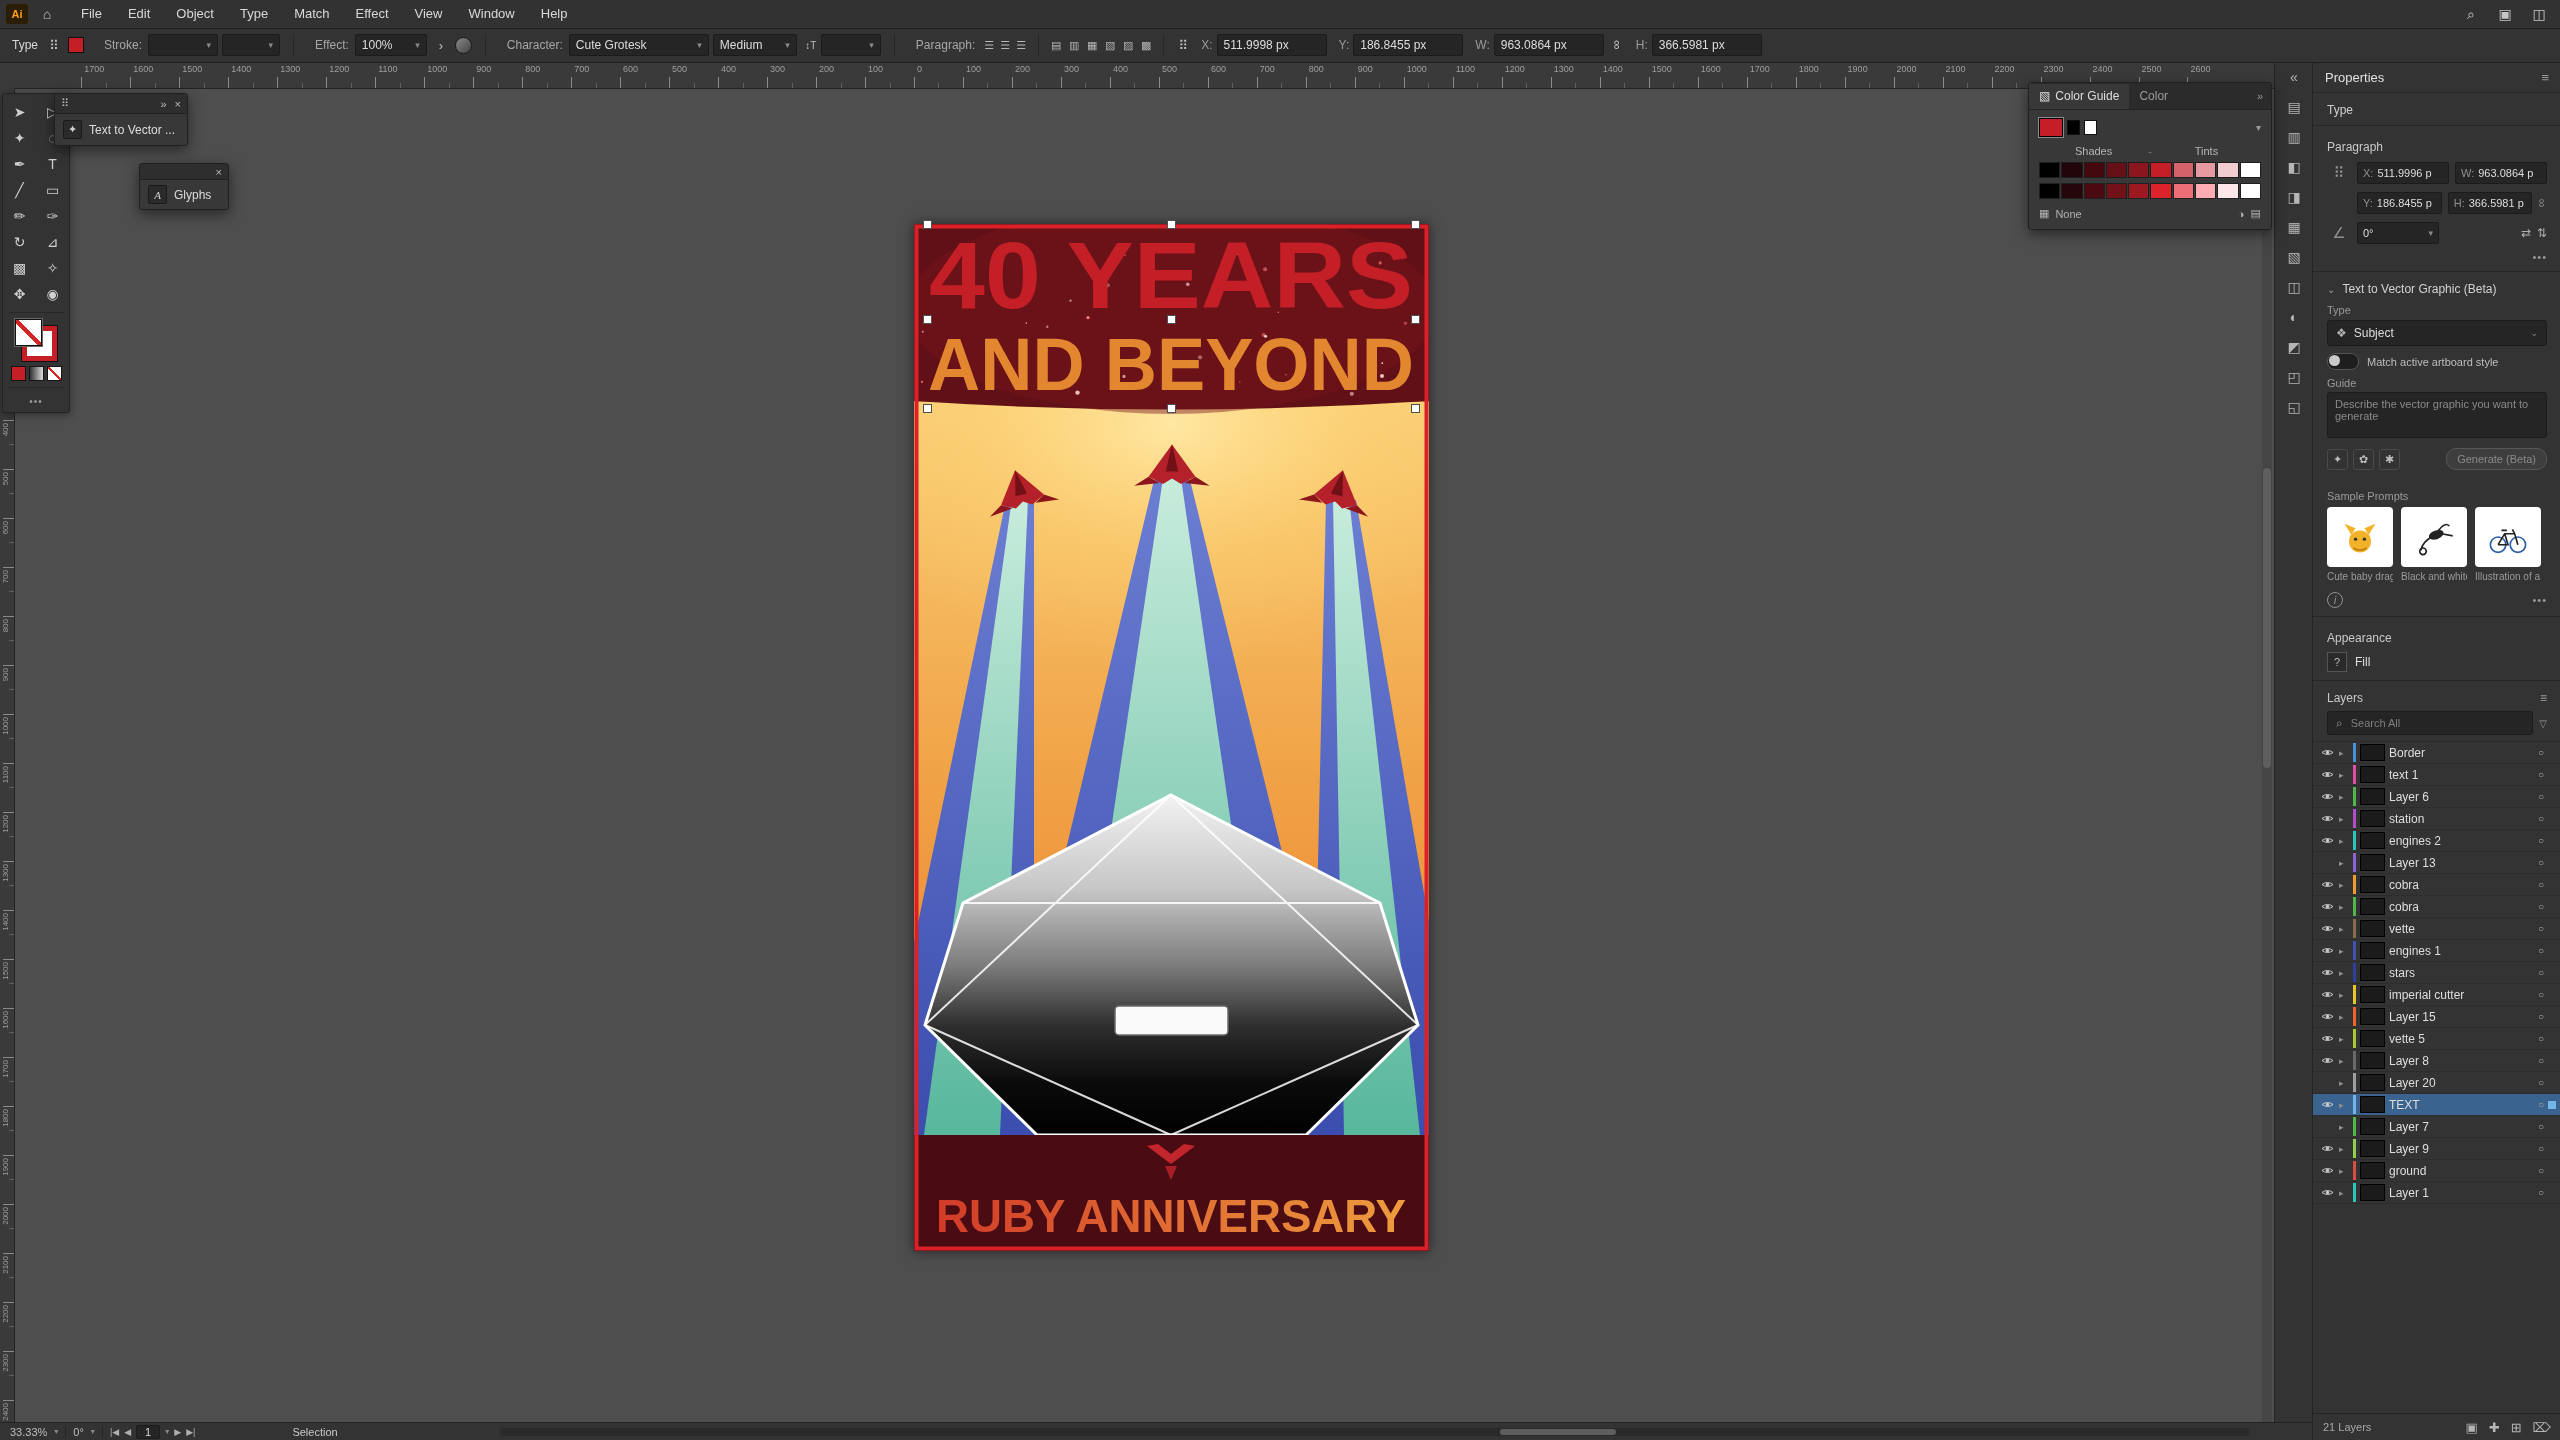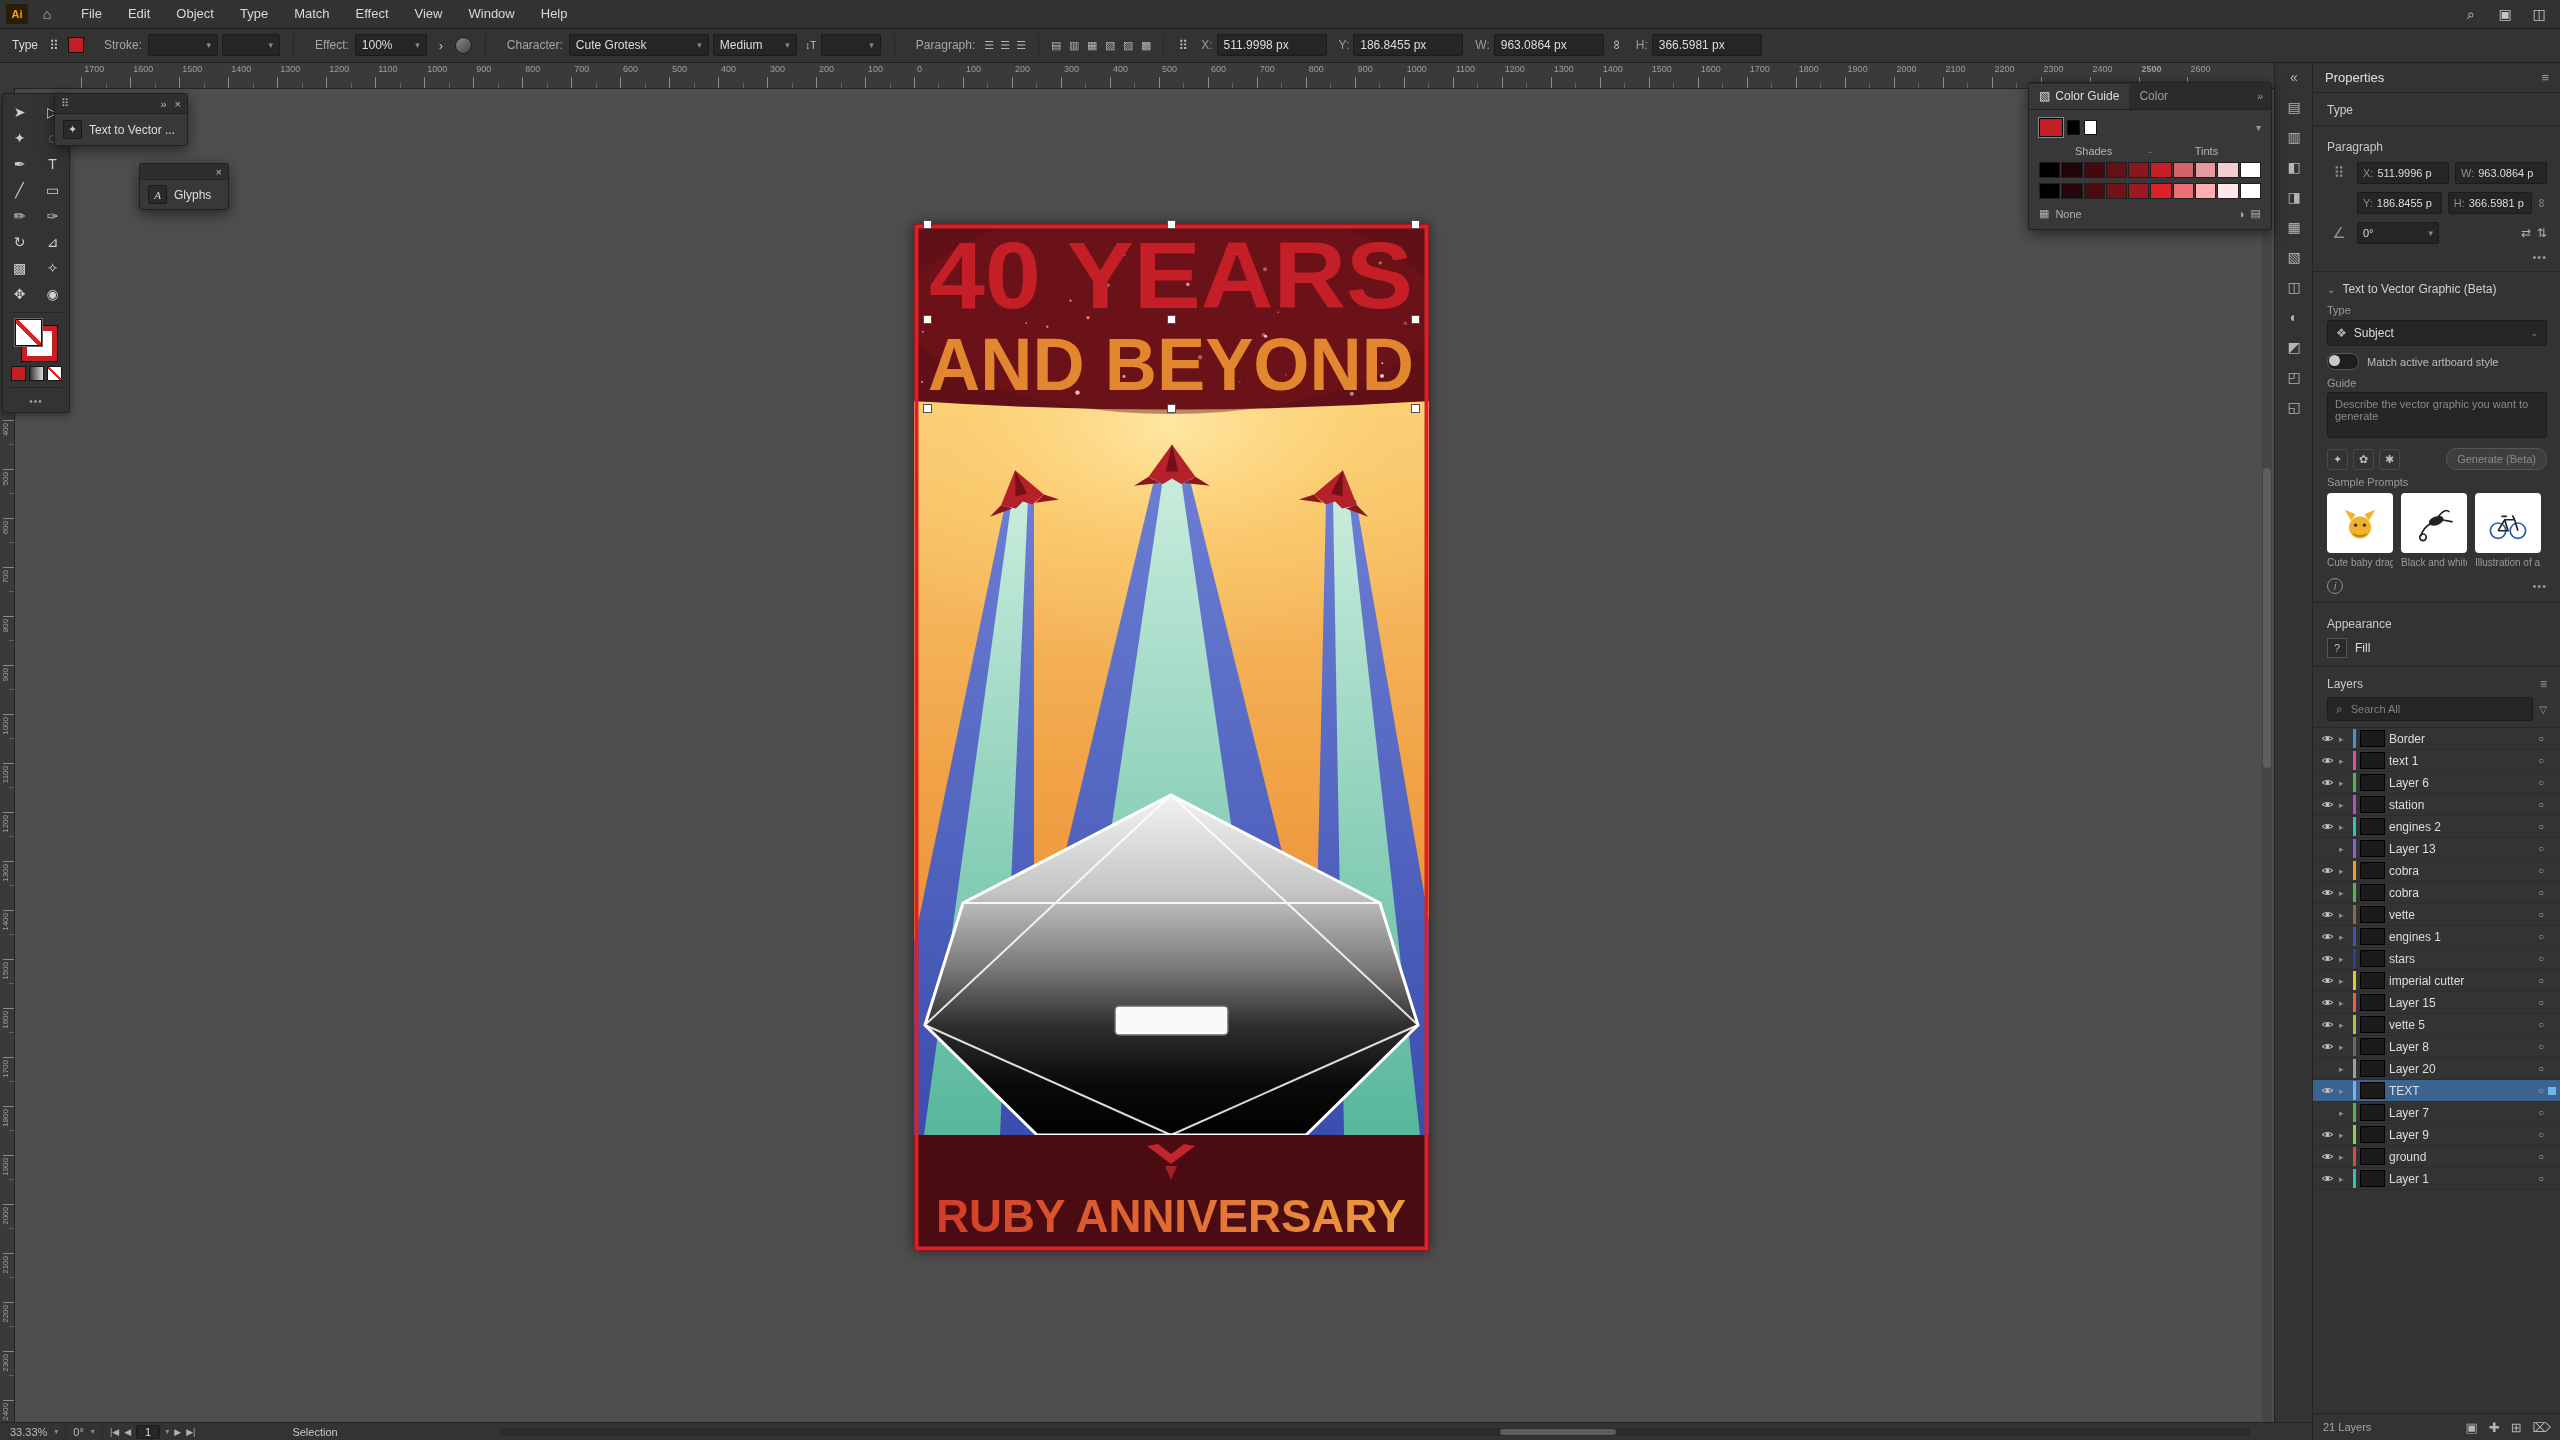--- a/index.html
+++ b/index.html
@@ -356,21 +356,21 @@
       <i class="tm" style="left: 2002.05px;"></i>
       <b class="tl" style="left: 1980.56px;">2200</b>
       <i class="tv" style="left: 2026.54px;"></i>
       <i class="tm" style="left: 2051.03px;"></i>
       <b class="tl" style="left: 2029.54px;">2300</b>
       <i class="tv" style="left: 2075.52px;"></i>
       <i class="tm" style="left: 2100.01px;"></i>
       <b class="tl" style="left: 2078.52px;">2400</b>
       <i class="tv" style="left: 2124.5px;"></i>
       <i class="tm" style="left: 2148.99px;"></i>
-      <b class="tl" style="left: 2127.5px; font-weight: bold;">2500</b>
+      <b class="tl" style="left: 2127.5px;">2500</b>
       <i class="tv" style="left: 2173.48px;"></i>
       <i class="tm" style="left: 2197.97px;"></i>
       <b class="tl" style="left: 2176.48px;">2600</b>
     </div>
   <div id="ruler-left">
       <i class="th" style="top: 38.04px;"></i>
       <i class="thm" style="top: 62.53px;"></i>
       <b class="tlv" style="top: 41.04px;">200</b>
       <i class="th" style="top: 87.02px;"></i>
       <i class="thm" style="top: 111.51px;"></i>
@@ -802,21 +802,21 @@
       <textarea id="prompt-box" placeholder="Describe the vector graphic you want to generate" style=""></textarea>
       <div class="gen-row">
         <span style="display:flex;gap:5px">
 
         <span class="gicon">✦</span>
             <span class="gicon">✿</span>
             <span class="gicon">✱</span>
           </span>
         <span class="gen-btn">Generate (Beta)</span>
       </div>
-      <div class="dim-label" style="margin-top:6px">Sample Prompts</div>
+      <div class="dim-label" style="margin-top:20px">Sample Prompts</div>
       <div class="samples">
         <div class="sample">
           <div class="sample-img">
             <svg width="44" height="44" viewBox="0 0 40 40">
                 <circle cx="20" cy="24" r="10" fill="#f2b32a"></circle>
                 <path d="M12 18 L6 8 L16 12 Z" fill="#f2b32a"></path>
                 <path d="M28 18 L34 8 L24 12 Z" fill="#f2b32a"></path>
                 <circle cx="16" cy="22" r="1.5" fill="#333"></circle>
                 <circle cx="24" cy="22" r="1.5" fill="#333"></circle>
                 <path d="M14 30 Q20 34 26 30" stroke="#b97f12" stroke-width="1.5" fill="none"></path>

